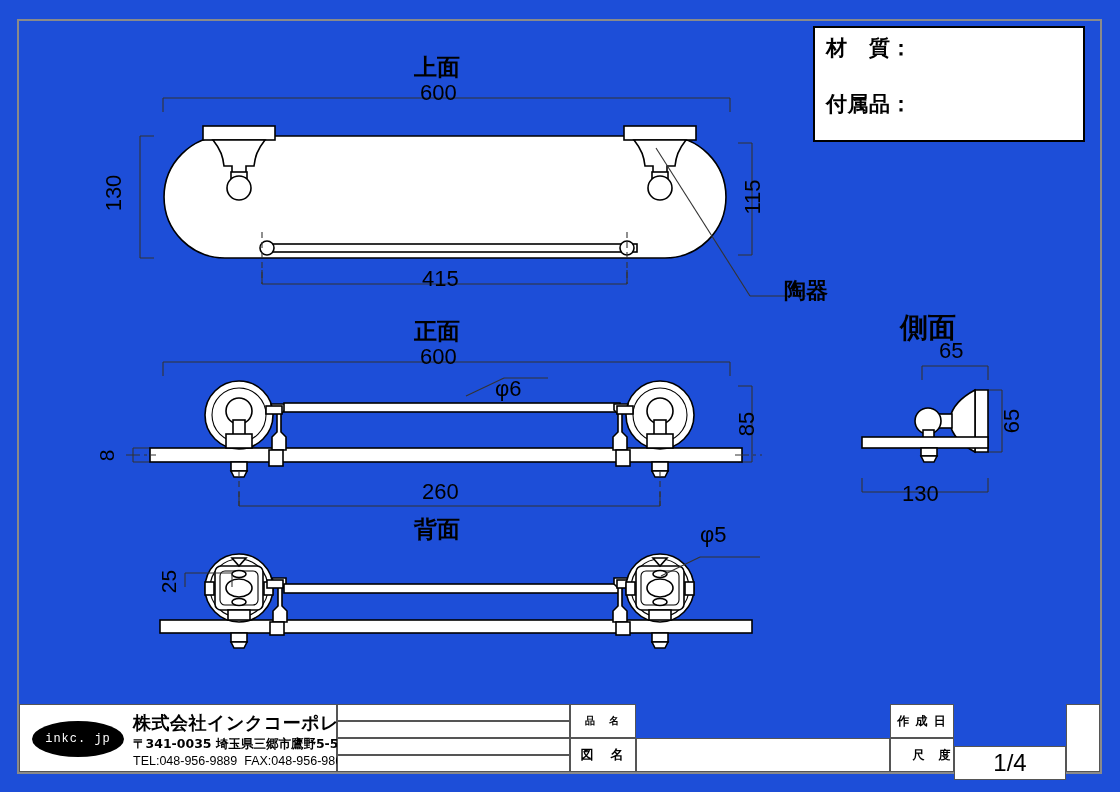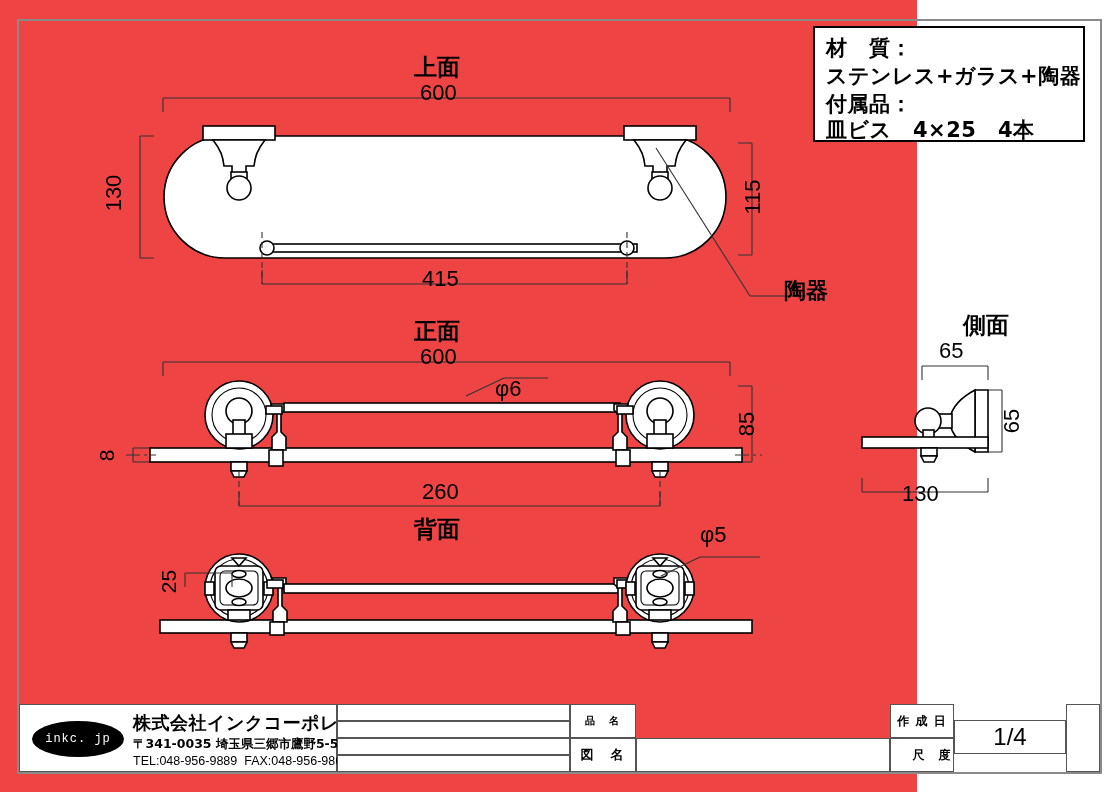--- a/index.html
+++ b/index.html
@@ -1,17 +1,17 @@
 <!DOCTYPE html>
 <html><head>
 <meta charset="utf-8">
 <style>
   html,body{margin:0;padding:0;background:#ffffff;}
   body{width:1120px;height:792px;font-family:"Liberation Sans","DejaVu Sans",sans-serif;color:#000;overflow:hidden;}
-  #sheet{position:relative;width:917px;height:792px;background:#ef4444;}
+  #sheet{position:relative;width:1120px;height:792px;background:#1d4ed8;}
   #frame{position:absolute;left:17px;top:19px;width:1085px;height:755px;border:2px solid #8a8a8a;box-sizing:border-box;}
   .svgwrap{position:absolute;left:0;top:0;width:1120px;height:792px;}
   svg{display:block;}
   .t{position:absolute;white-space:pre;line-height:1;}
   .jp{font-family:"DejaVu Sans","Liberation Sans",sans-serif;font-weight:700;}
   .num{font-family:"Liberation Sans","DejaVu Sans",sans-serif;}
   .rot{transform:rotate(-90deg);transform-origin:50% 50%;}
   
   #matbox{position:absolute;left:813px;top:26px;width:272px;height:116px;border:2px solid #000;background:#fff;box-sizing:border-box;}
   #matbox .line{position:absolute;left:11px;font-size:21px;font-weight:700;letter-spacing:0.5px;}
@@ -184,40 +184,38 @@
       <path class="dim" d="M185 573 L232 573 M185 573 L185 587 M232 573 L232 587"></path>
 
       <path class="lead" d="M661 576 L700 557"></path>
       <path class="lead" d="M700 557 L760 557"></path>
     </g>
   </svg>
   </div>
 
   <div id="matbox">
     <div class="line jp" style="top:6px;">材　質：</div>
-    <div class="line jp" style="top:34px;">ステンレス+ガラス+陶器</div>
     <div class="line jp" style="top:62px;">付属品：</div>
-    <div class="line jp" style="top:88px;">皿ビス　4×25　4本</div>
   </div>
 
   <div class="t jp" style="left:414px;top:56px;font-size:23px;">上面</div>
   <div class="t num" style="left:420px;top:82px;font-size:22px;">600</div>
   <div class="t num rot" style="left:96px;top:182px;font-size:22px;">130</div>
   <div class="t num rot" style="left:735px;top:186px;font-size:22px;">115</div>
   <div class="t num" style="left:422px;top:268px;font-size:22px;">415</div>
   <div class="t jp" style="left:784px;top:280px;font-size:22px;">陶器</div>
 
   <div class="t jp" style="left:414px;top:320px;font-size:23px;">正面</div>
   <div class="t num" style="left:420px;top:346px;font-size:22px;">600</div>
   <div class="t num" style="left:495px;top:378px;font-size:22px;">φ6</div>
   <div class="t num rot" style="left:735px;top:413px;font-size:22px;">85</div>
   <div class="t num rot" style="left:101px;top:445px;font-size:21px;">8</div>
   <div class="t num" style="left:422px;top:481px;font-size:22px;">260</div>
 
-  <div class="t jp" style="left:963px;top:314px;font-size:23px;">側面</div>
+  <div class="t jp" style="left:900px;top:314px;font-size:28px;">側面</div>
   <div class="t num" style="left:939px;top:340px;font-size:22px;">65</div>
   <div class="t num rot" style="left:1000px;top:410px;font-size:22px;">65</div>
   <div class="t num" style="left:902px;top:483px;font-size:22px;">130</div>
 
   <div class="t jp" style="left:414px;top:518px;font-size:23px;">背面</div>
   <div class="t num" style="left:700px;top:524px;font-size:22px;">φ5</div>
   <div class="t num rot" style="left:157px;top:571px;font-size:21px;">25</div>
 
   <div id="titleblock">
 
@@ -245,20 +243,20 @@
       <span class="num" style="font-size:19px;"></span>
     </div>
 
     <div class="cell cc" style="left:871px;top:0;width:64px;height:34px;">
       <span class="jp" style="font-size:12px;letter-spacing:1px;">作 成 日</span>
     </div>
 
     <div class="cell cc" style="left:871px;top:34px;width:64px;height:34px;padding-left:20px;">
       <span class="jp" style="font-size:12px;letter-spacing:1px;">尺　度</span>
     </div>
-    <div class="cell cc" style="left:935px;top:16px;width:112px;height:34px;text-align:center;">
+    <div class="cell cc" style="left:935px;top:42px;width:112px;height:34px;text-align:center;">
       <span class="num" style="font-size:24px;">1/4</span>
     </div>
 
     <div class="cell" style="left:1047px;top:0;width:34px;height:68px;"></div>
   </div>
 
 </div>
 
 </body></html>

